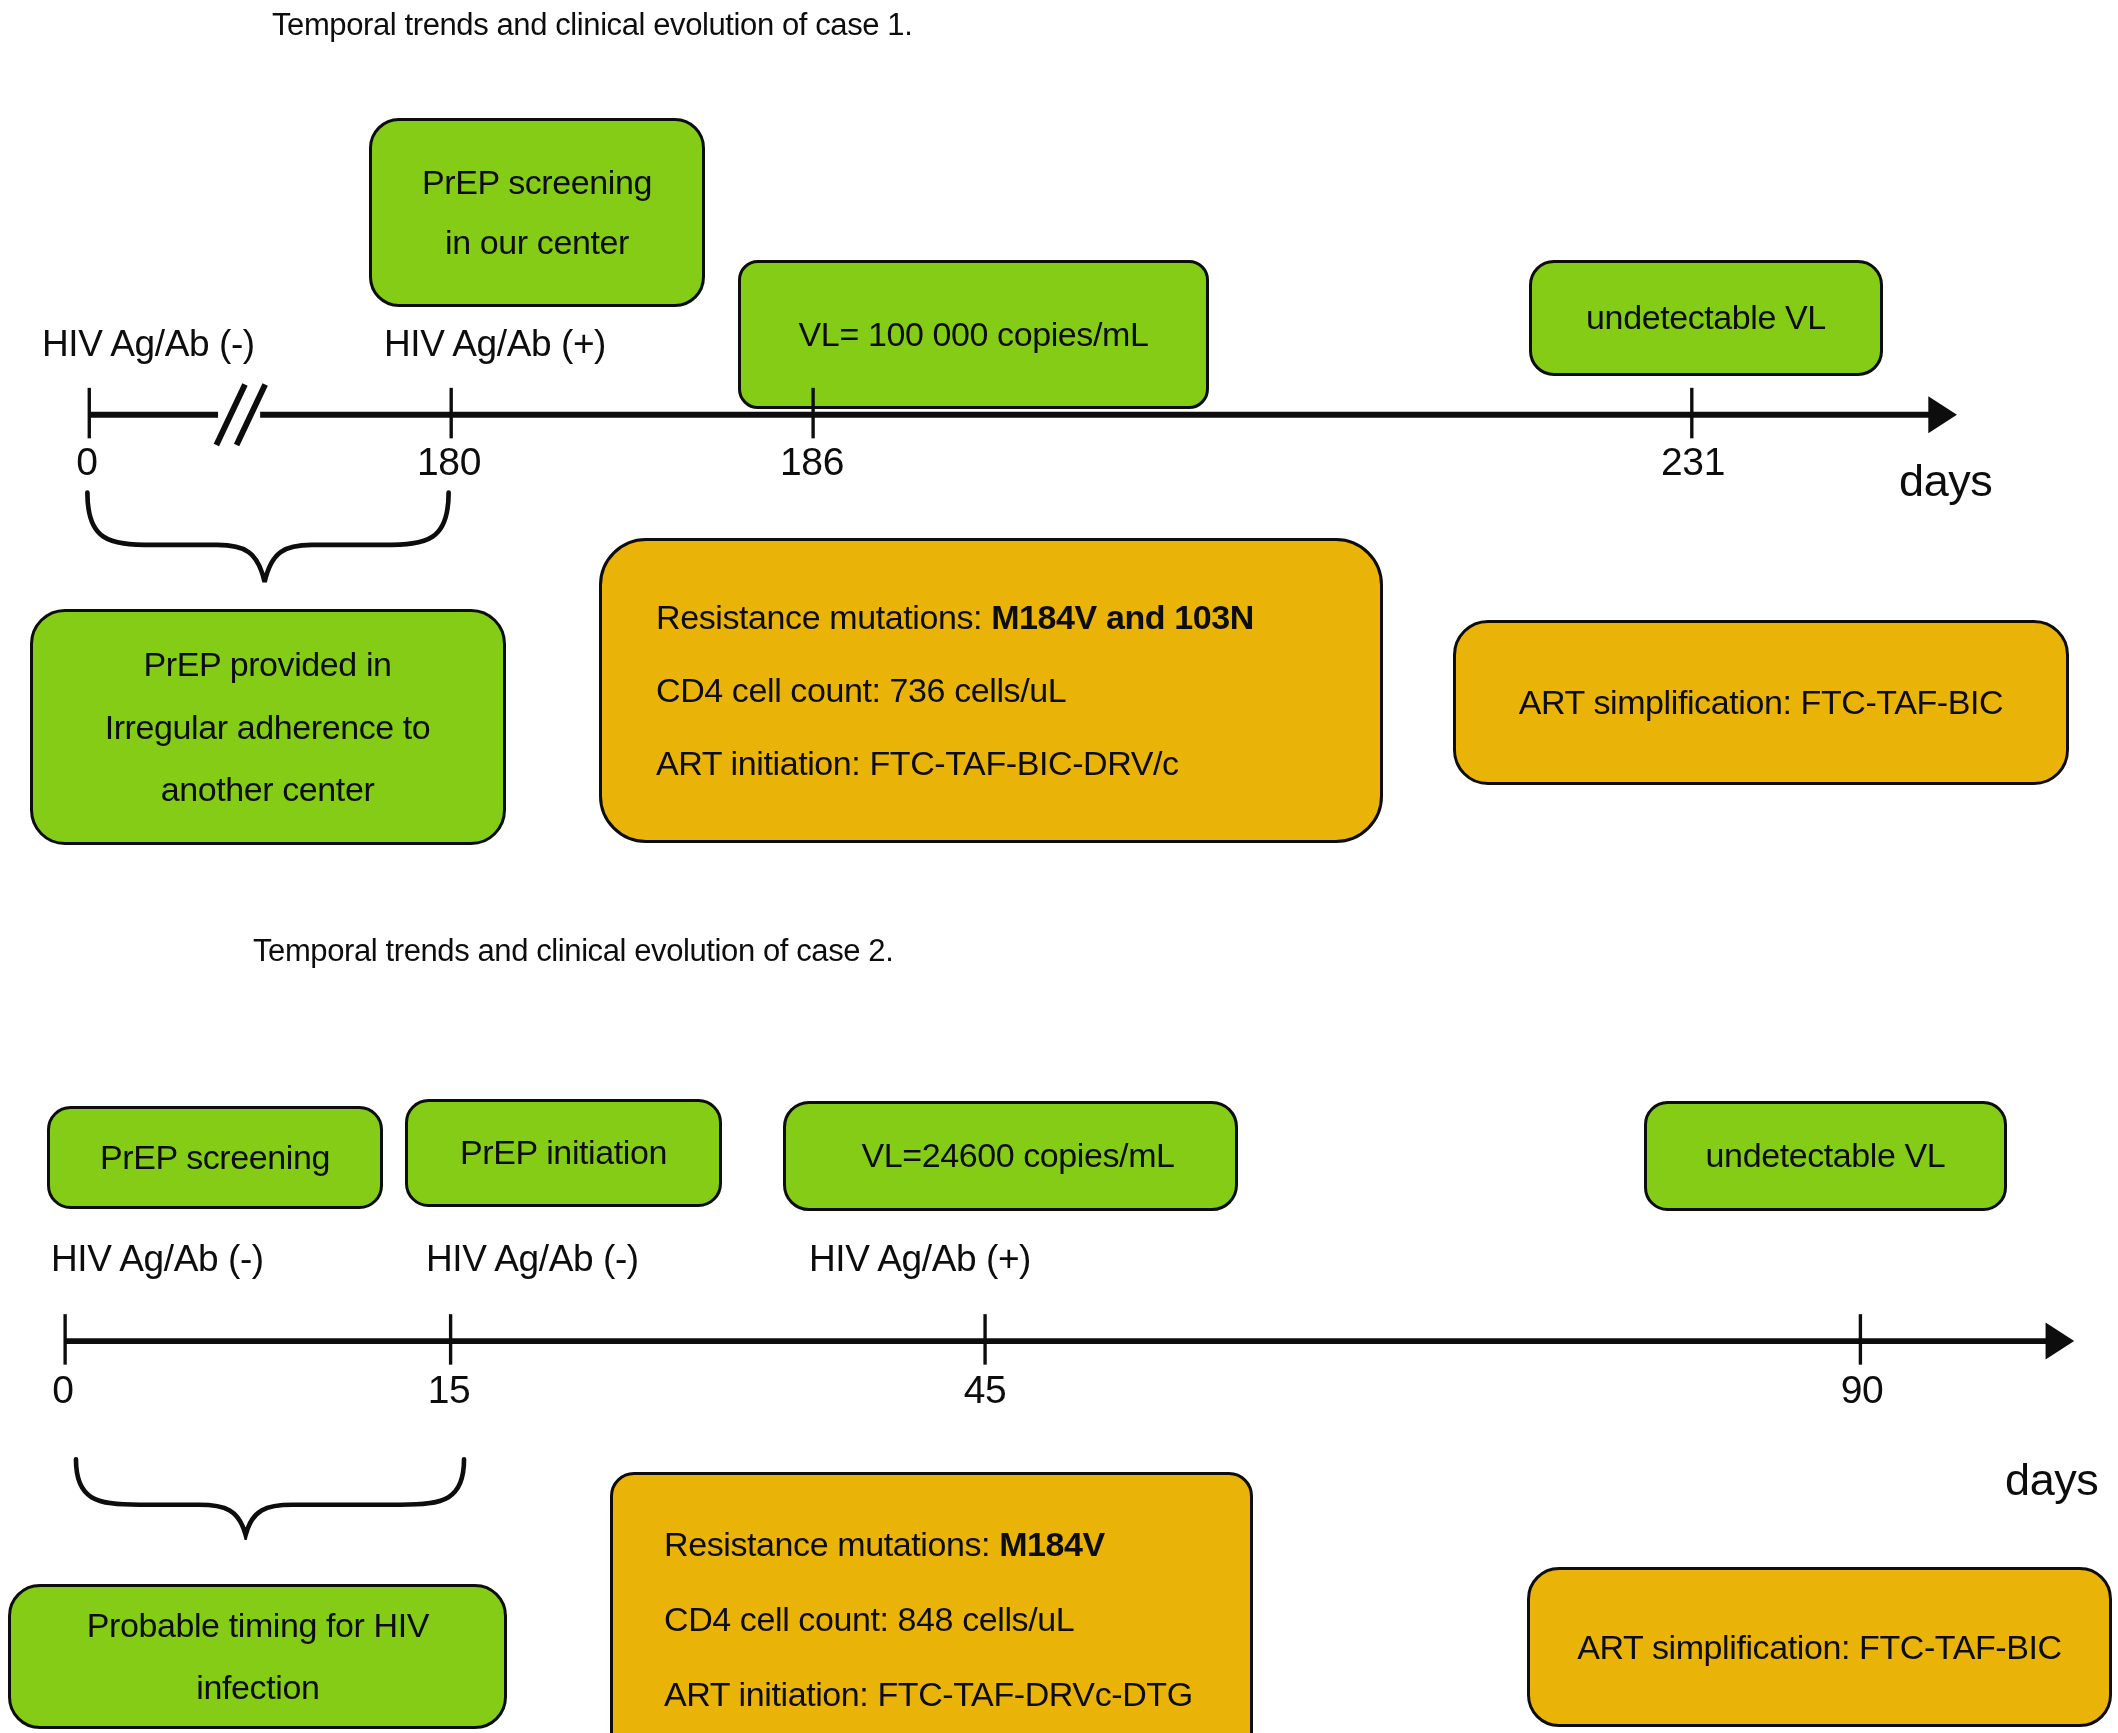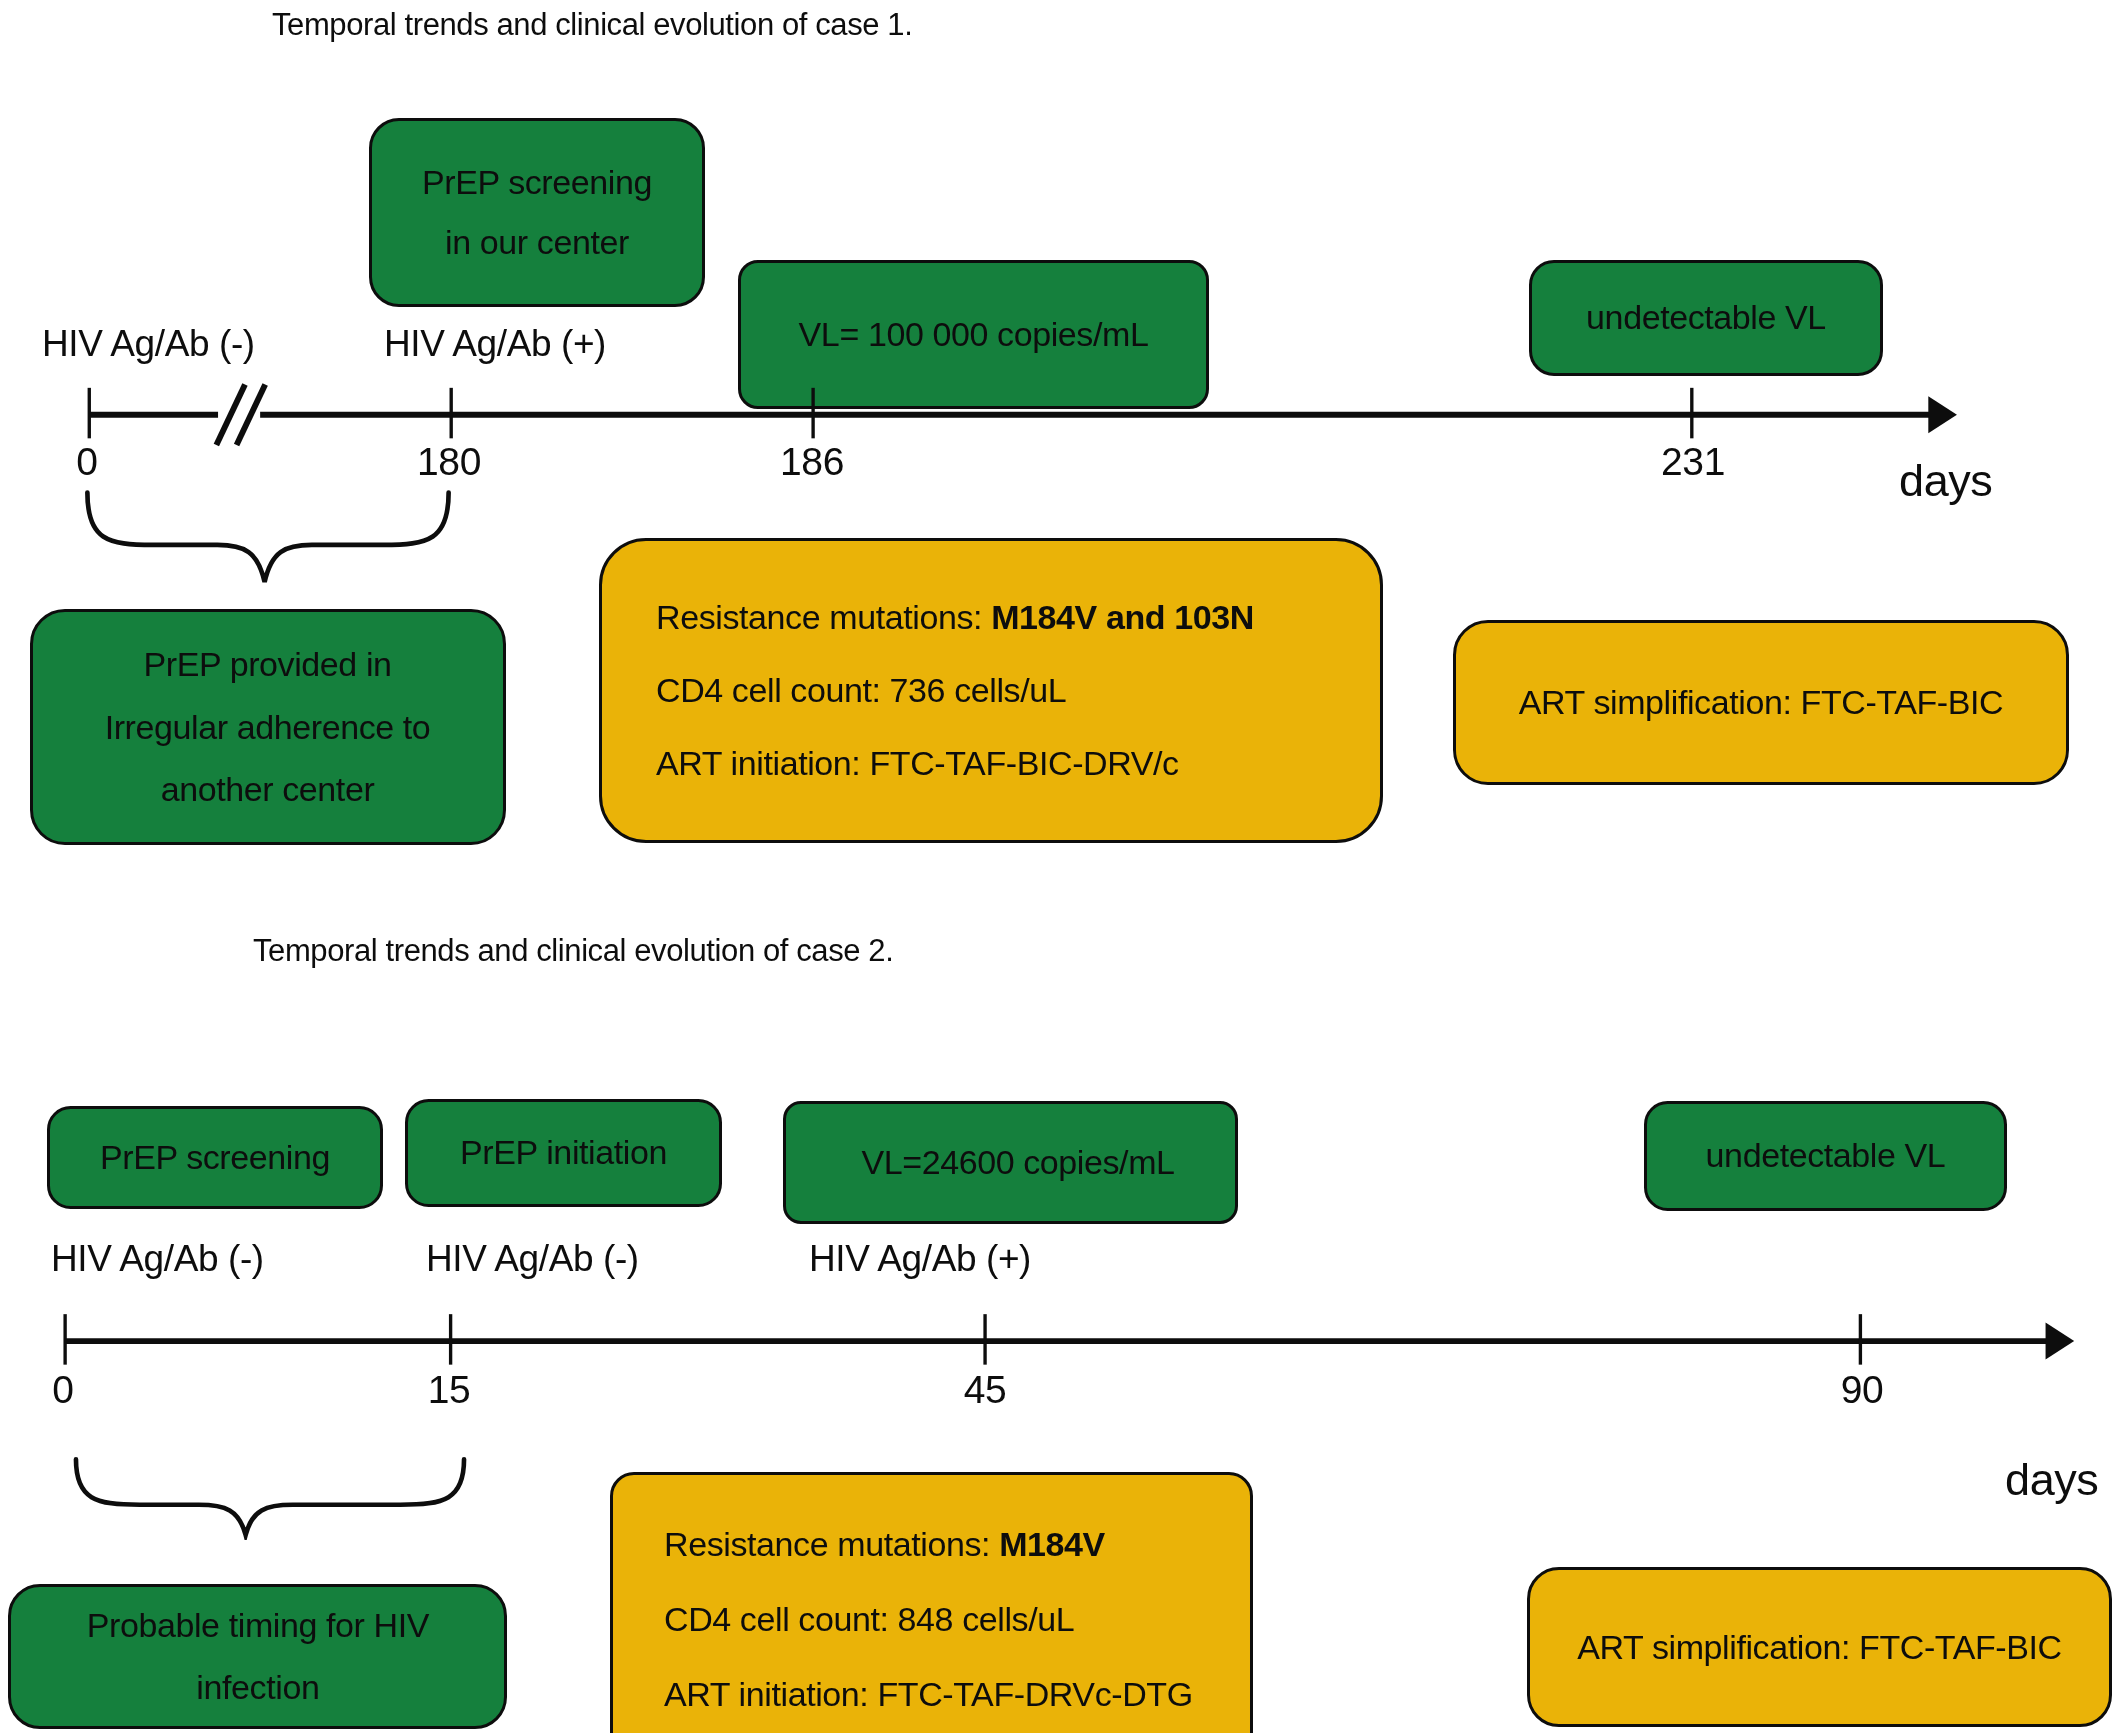--- a/index.html
+++ b/index.html
@@ -12,21 +12,21 @@
     color:#0d0d0d;
     letter-spacing:-0.4px;
     overflow:hidden;
   }
   .abs{position:absolute;}
   .title{
     font-size:31px;
     white-space:nowrap;
   }
   .graybox{
-    background:#15803d;
+    background:#84cc16;
     border:3.4px solid #0d0d0d;
     display:flex;
     flex-direction:column;
     align-items:center;
     justify-content:center;
     text-align:center;
     font-size:34px;
     line-height:1.75;
     box-sizing:border-box;
   }
@@ -117,21 +117,21 @@
   <div class="abs title" style="left:253px;top:933px;">Temporal trends and clinical evolution of case 2.</div>
 
   <div class="abs graybox" style="left:47px;top:1106px;width:336px;height:103px;border-radius:23.6px;">
     <div>PrEP screening</div>
   </div>
 
   <div class="abs graybox" style="left:405px;top:1099px;width:317px;height:108px;border-radius:23.6px;">
     <div>PrEP initiation</div>
   </div>
 
-  <div class="abs graybox" style="left:783px;top:1101px;width:455px;height:123px;border-radius:18px;padding-left:15px;">
+  <div class="abs graybox" style="left:783px;top:1101px;width:455px;height:110px;border-radius:26px;padding-left:15px;">
     <div>VL=24600 copies/mL</div>
   </div>
 
   <div class="abs graybox" style="left:1644px;top:1101px;width:363px;height:110px;border-radius:23.6px;">
     <div>undetectable VL</div>
   </div>
 
   <div class="abs event-label" style="left:51px;top:1238px;">HIV Ag/Ab (-)</div>
   <div class="abs event-label" style="left:426px;top:1238px;">HIV Ag/Ab (-)</div>
   <div class="abs event-label" style="left:809px;top:1238px;">HIV Ag/Ab (+)</div>

